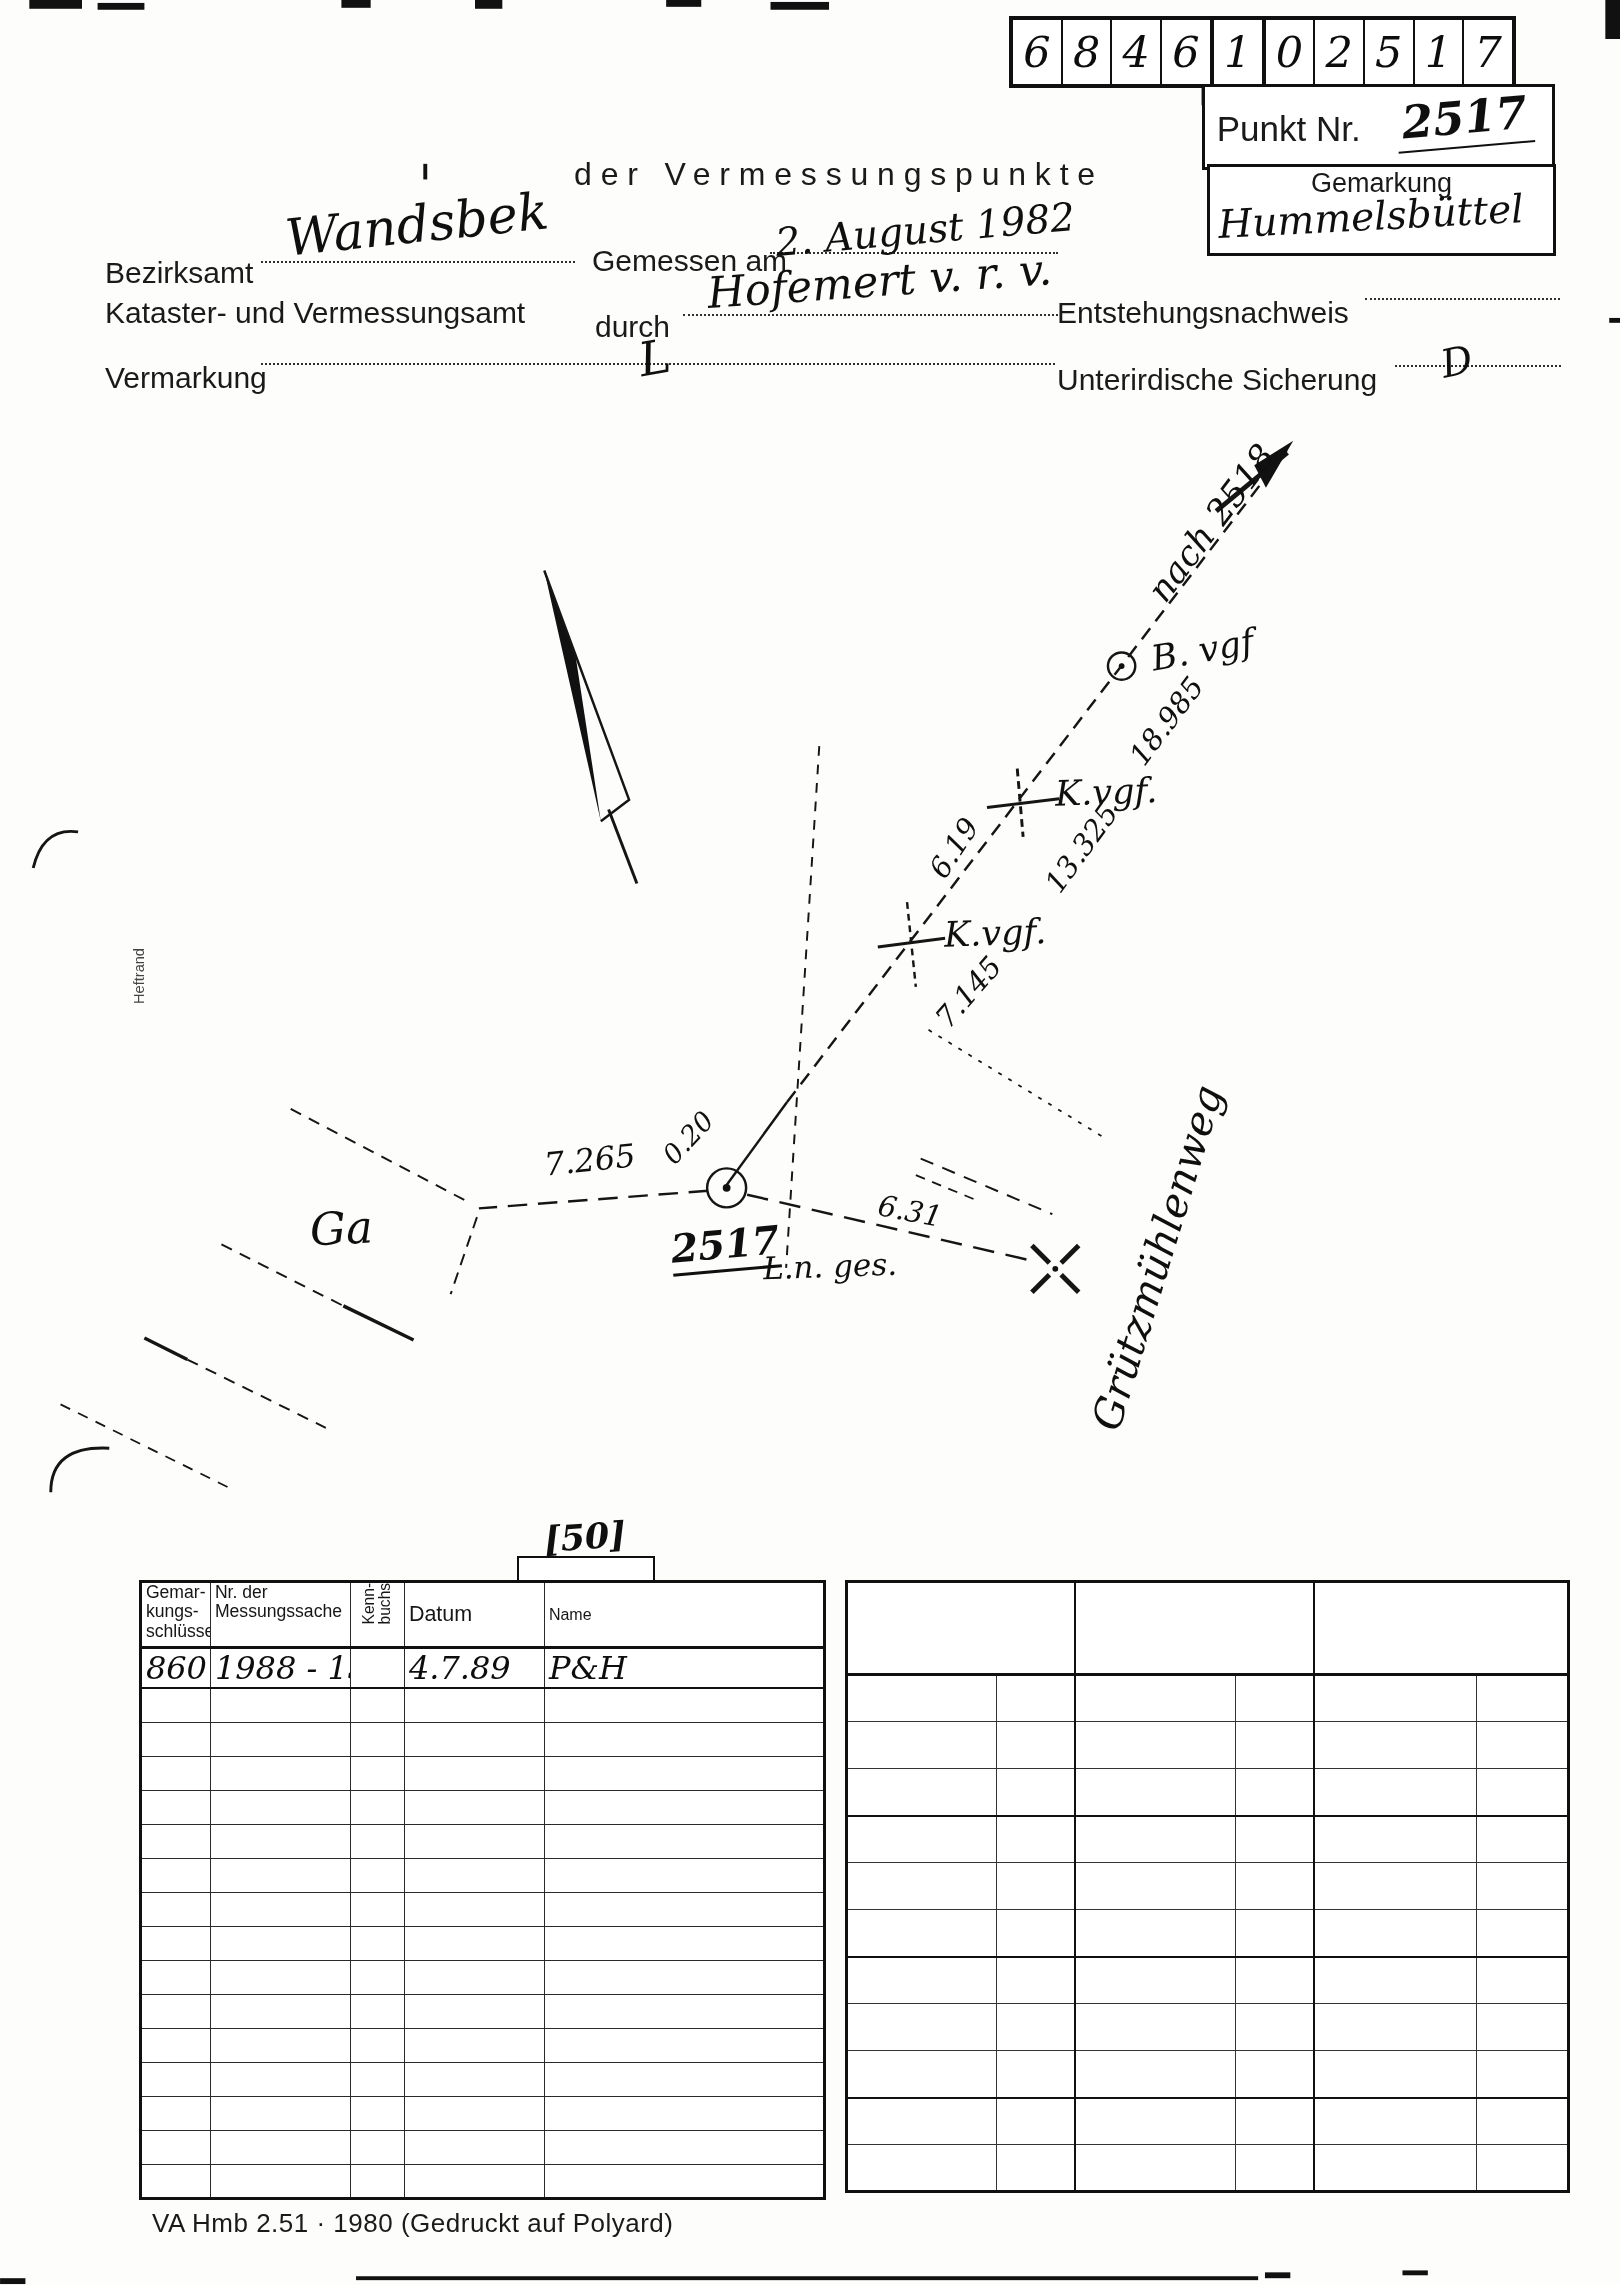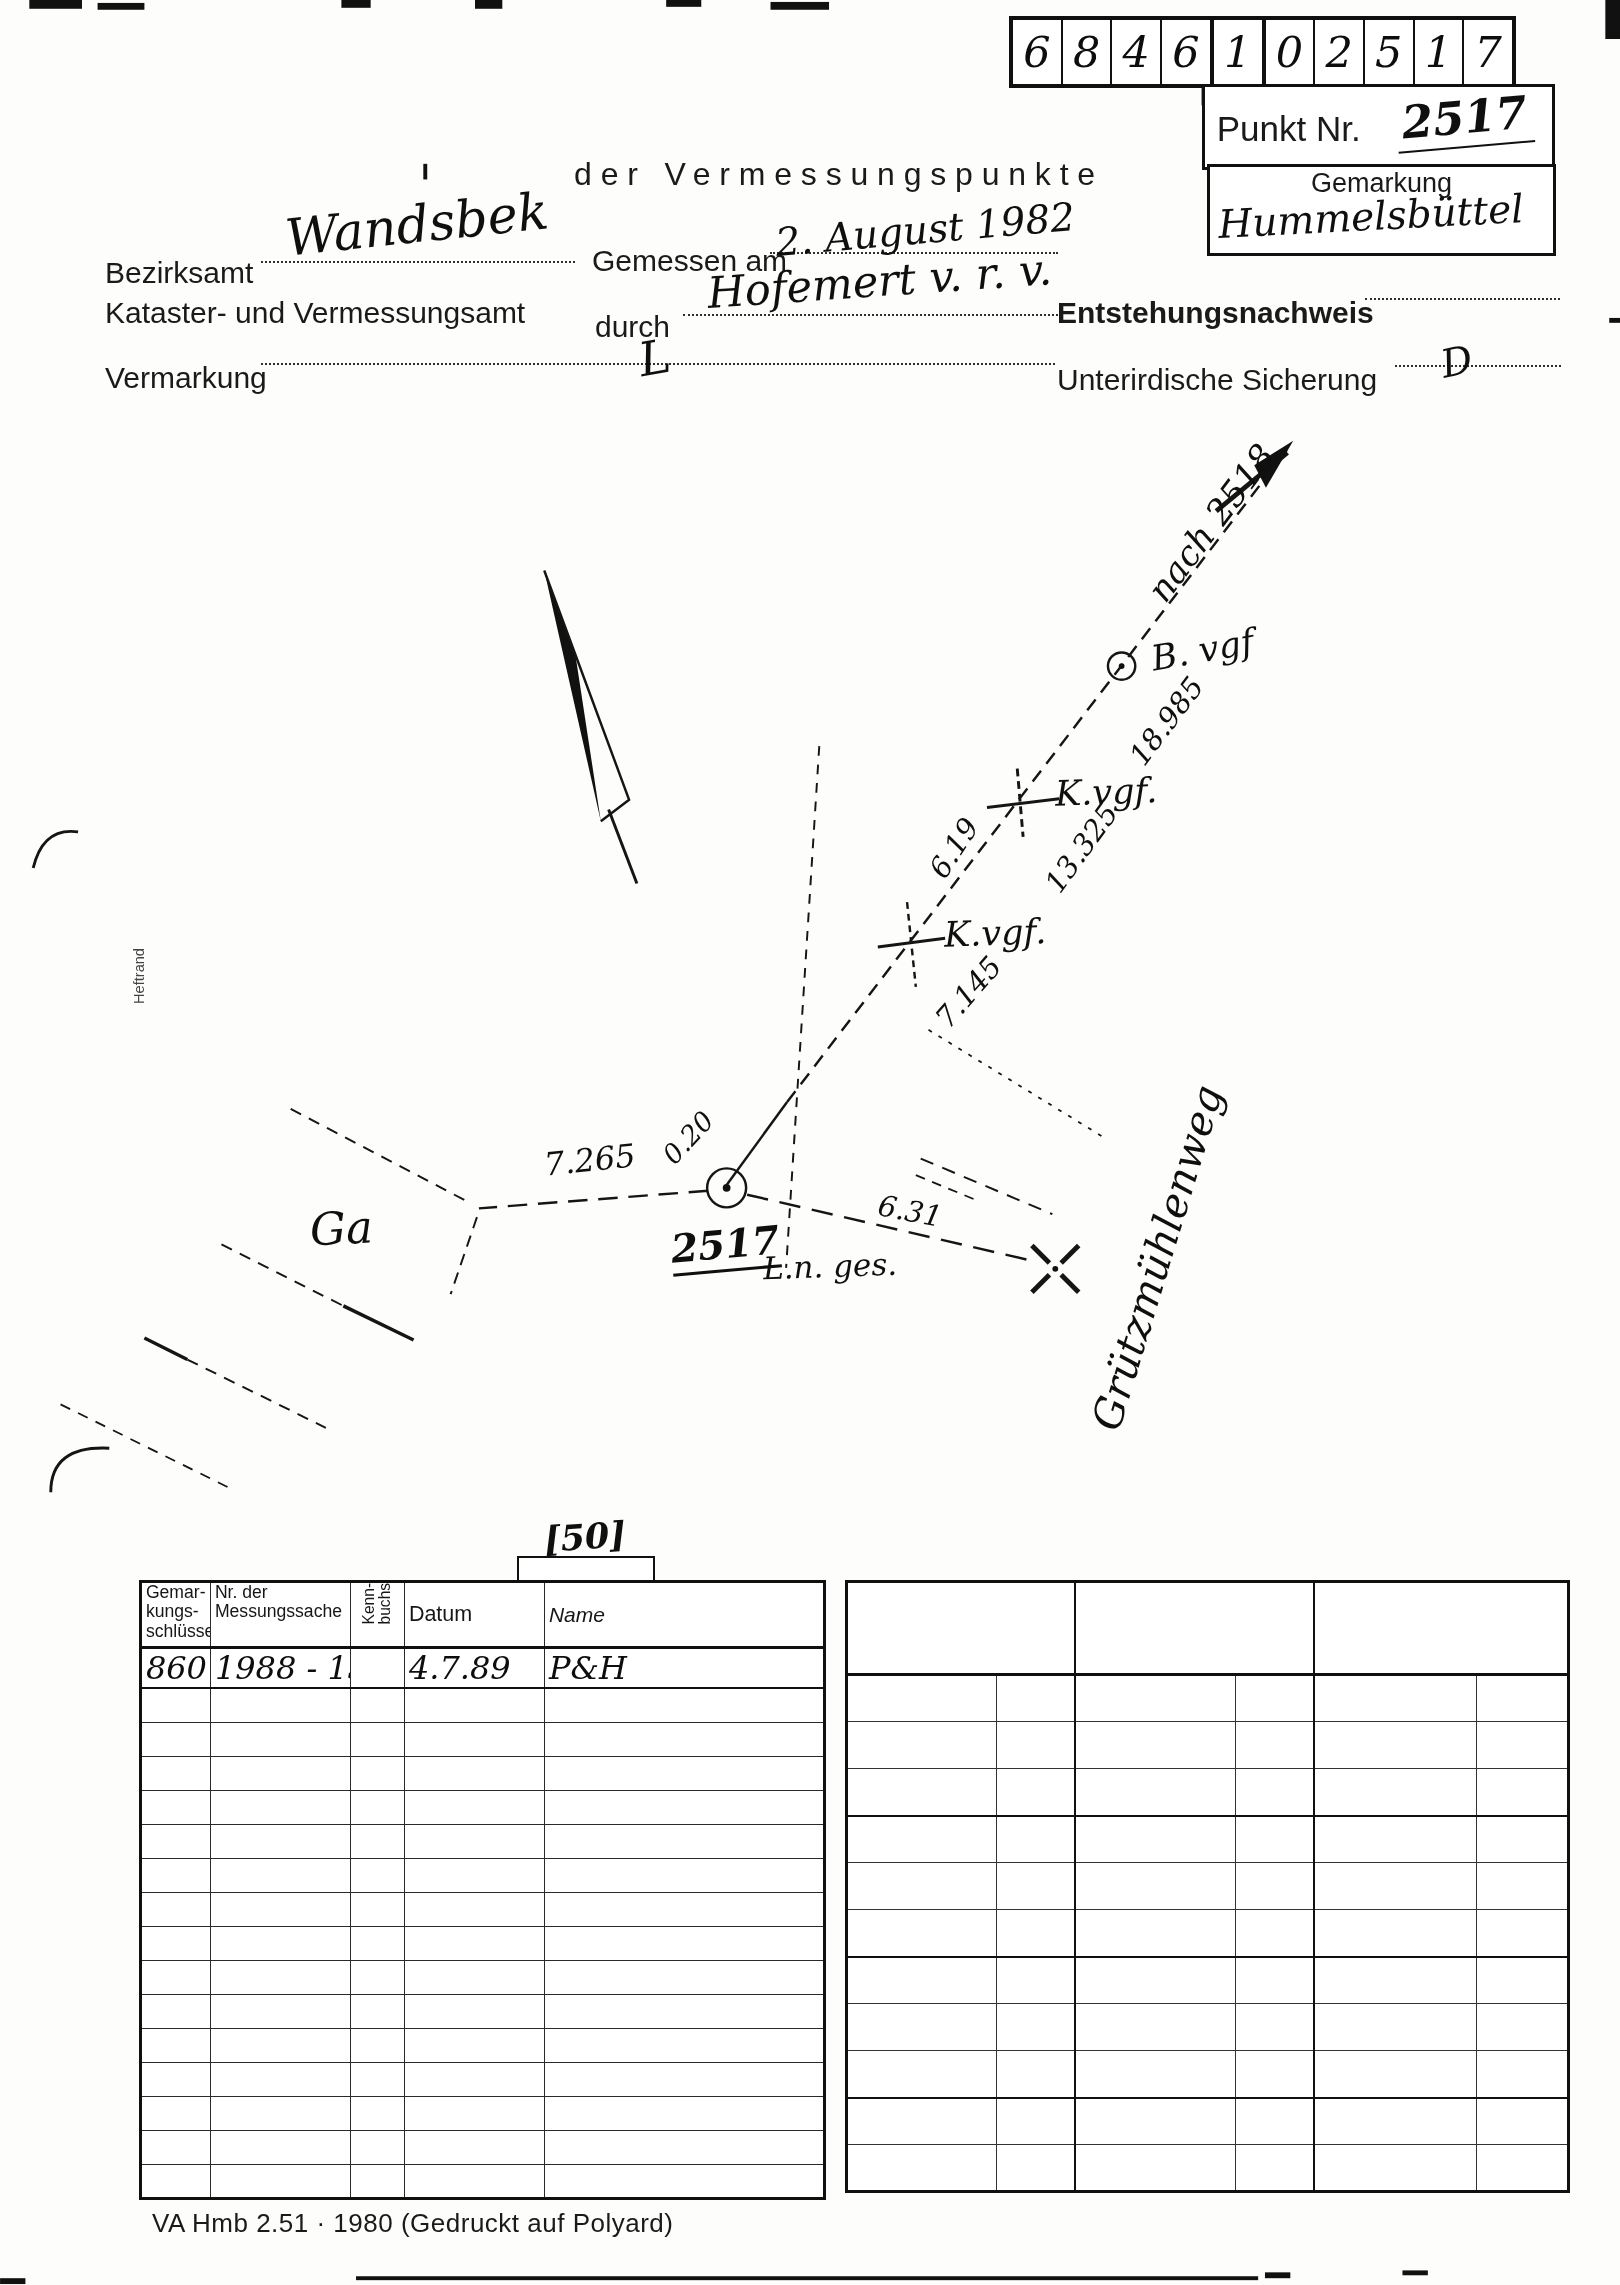--- a/index.html
+++ b/index.html
@@ -171,21 +171,21 @@
   <div class="abs hw rot" style="left:775px;top:207px;font-size:39px;transform:rotate(-5deg);">2. August 1982</div>
 
   <div class="abs lbl" style="left:595px;top:310px;font-size:30px;">durch</div>
   <div class="abs dots" style="left:683px;top:314px;width:375px;"></div>
   <div class="abs hw rot" style="left:707px;top:256px;font-size:43px;transform:rotate(-4deg);">Hofemert v. r. v.</div>
 
   <div class="abs lbl" style="left:105px;top:361px;font-size:30px;">Vermarkung</div>
   <div class="abs dots" style="left:261px;top:363px;width:794px;"></div>
   <div class="abs hw rot" style="left:639px;top:330px;font-size:47px;transform:rotate(-10deg);">L</div>
 
-  <div class="abs lbl" style="left:1057px;top:296px;font-size:30px;font-weight:bold;">Entstehungsnachweis</div>
+  <div class="abs lbl" style="left:1057px;top:296px;font-size:30px;">Entstehungsnachweis</div>
   <div class="abs dots" style="left:1365px;top:298px;width:195px;"></div>
 
   <div class="abs lbl" style="left:1057px;top:363px;font-size:30px;">Unterirdische Sicherung</div>
   <div class="abs dots" style="left:1395px;top:365px;width:166px;"></div>
   <div class="abs hw rot" style="left:1441px;top:339px;font-size:39px;transform:rotate(-12deg);">D</div>
 
   <div class="abs lbl" style="left:131px;top:948px;writing-mode:vertical-rl;transform:rotate(180deg);font-size:14.6px;color:#444;">Heftrand</div>
 
   <div class="abs hw rot" style="left:1104px;top:503px;width:215px;text-align:center;font-size:35px;transform:rotate(-53deg);">nach 2518</div>
   <div class="abs hw rot" style="left:1151px;top:630px;font-size:35px;transform:rotate(-10deg);">B. vgf</div>
@@ -220,21 +220,21 @@
 schlüssel</th>
         <th class="pre">Nr. der
 Messungssache</th>
         <th>
             <div class="kenn">
               <span>Kenn-
 buchst.</span>
             </div>
           </th>
         <th style="vertical-align:middle;font-size:21.5px;">Datum</th>
-        <th style="vertical-align:middle;font-size:21px;font-style:italic;">Name</th>
+        <th style="vertical-align:middle;font-size:16px;">Name</th>
       </tr>
     </thead>
     <tbody>
       <tr class="firstrow">
         <td class="hwcell">860</td>
         <td class="hwcell">1988 - 13</td>
         <td class="hwcell"></td>
         <td class="hwcell">4.7.89</td>
         <td class="hwcell">P&amp;H</td>
       </tr>

